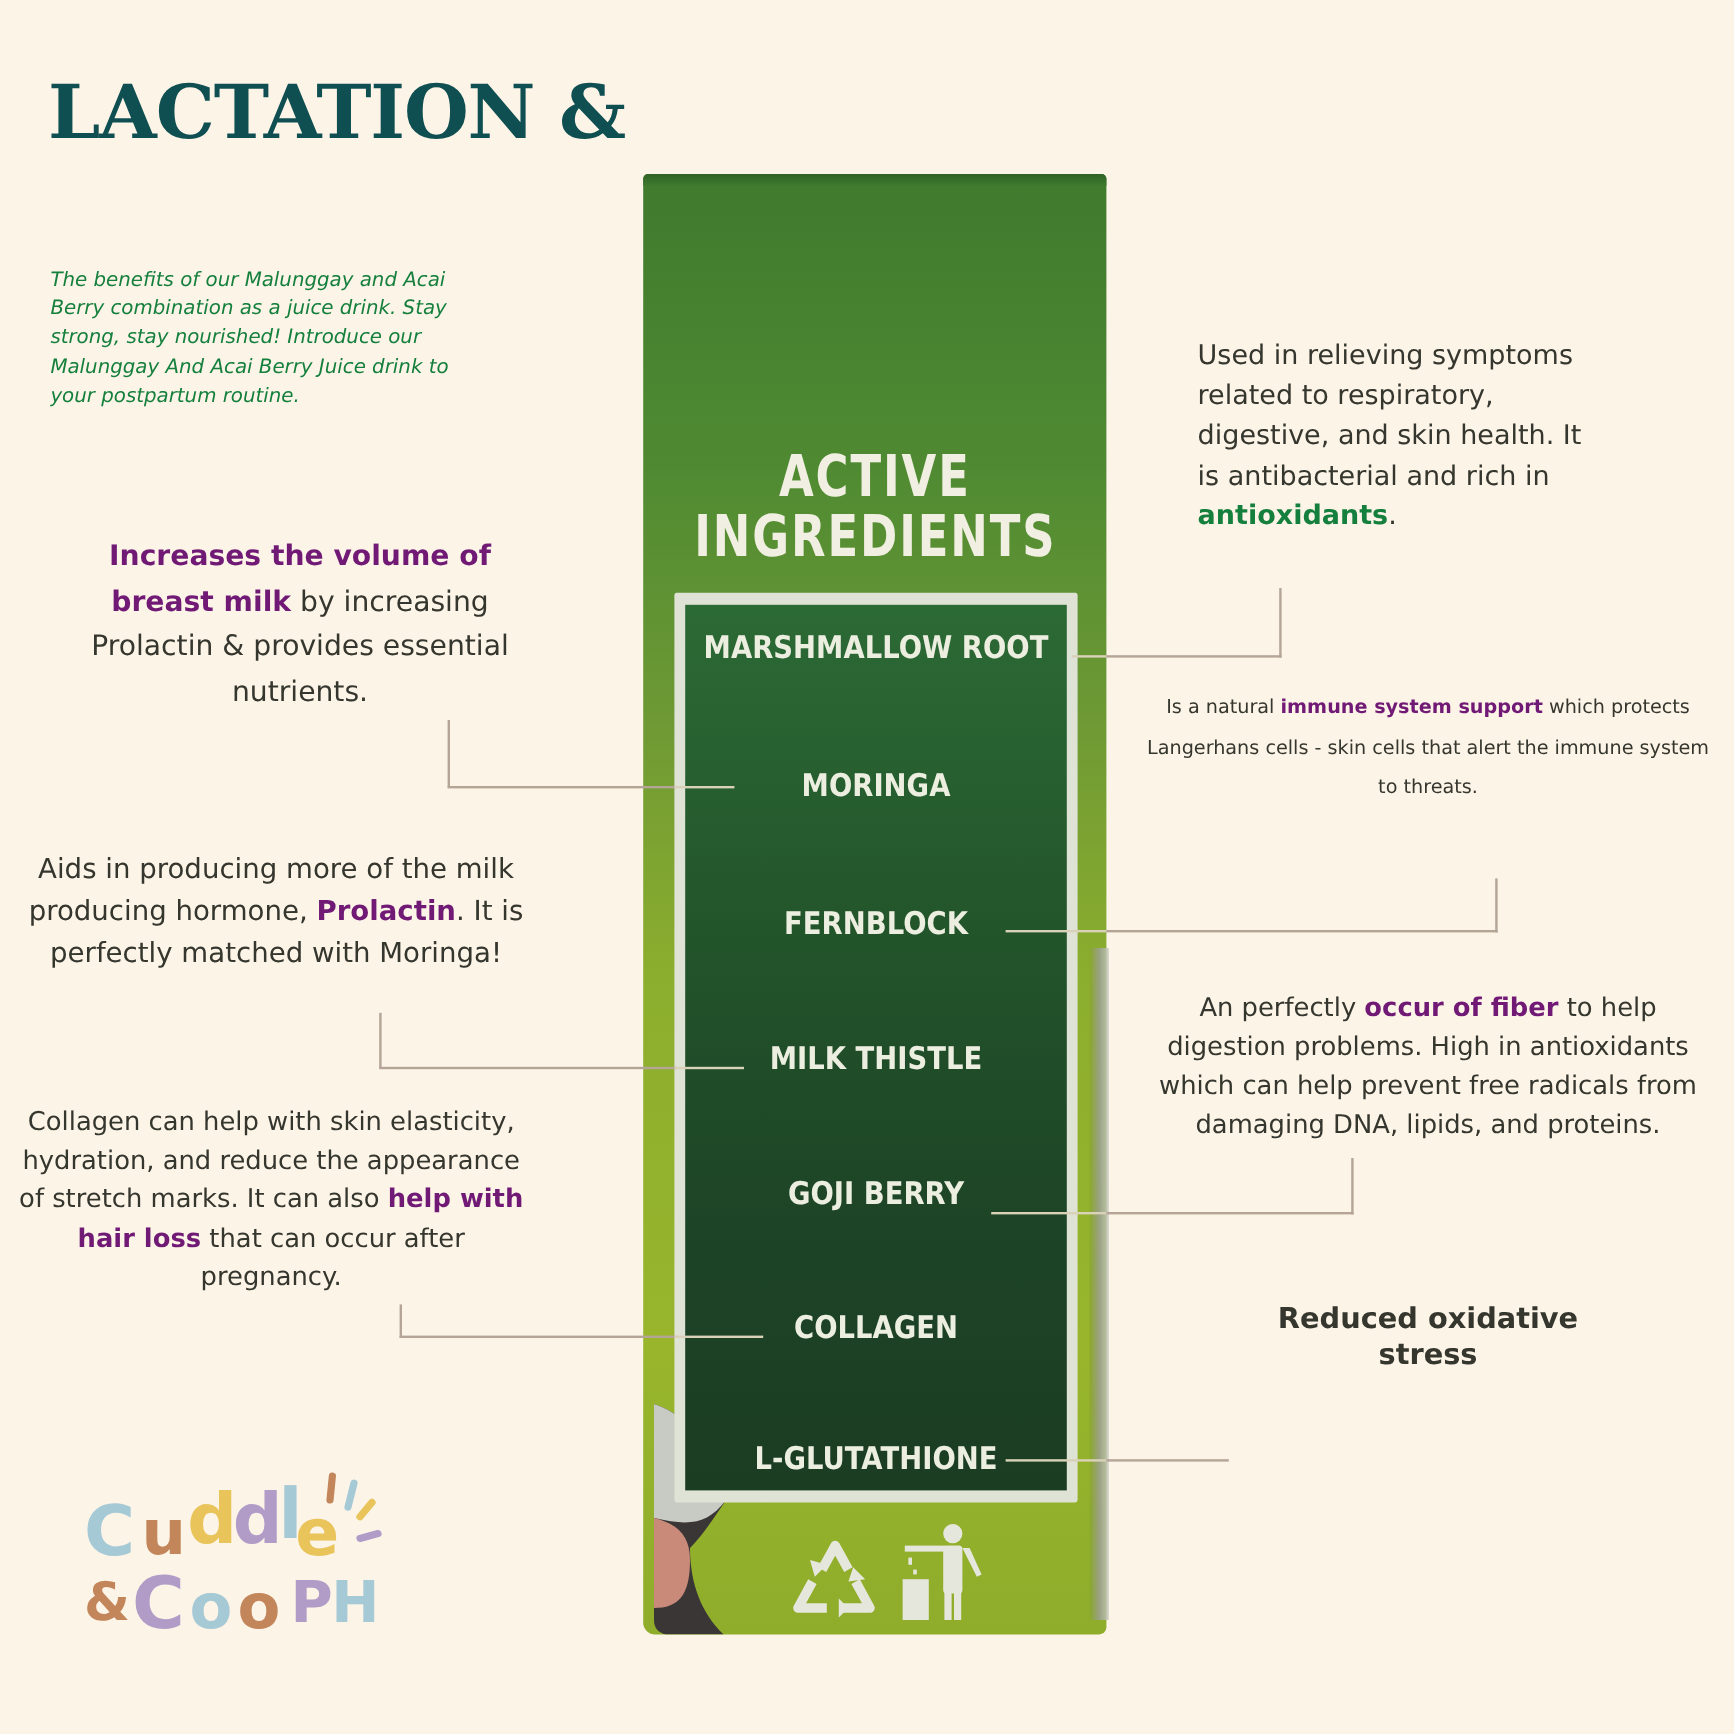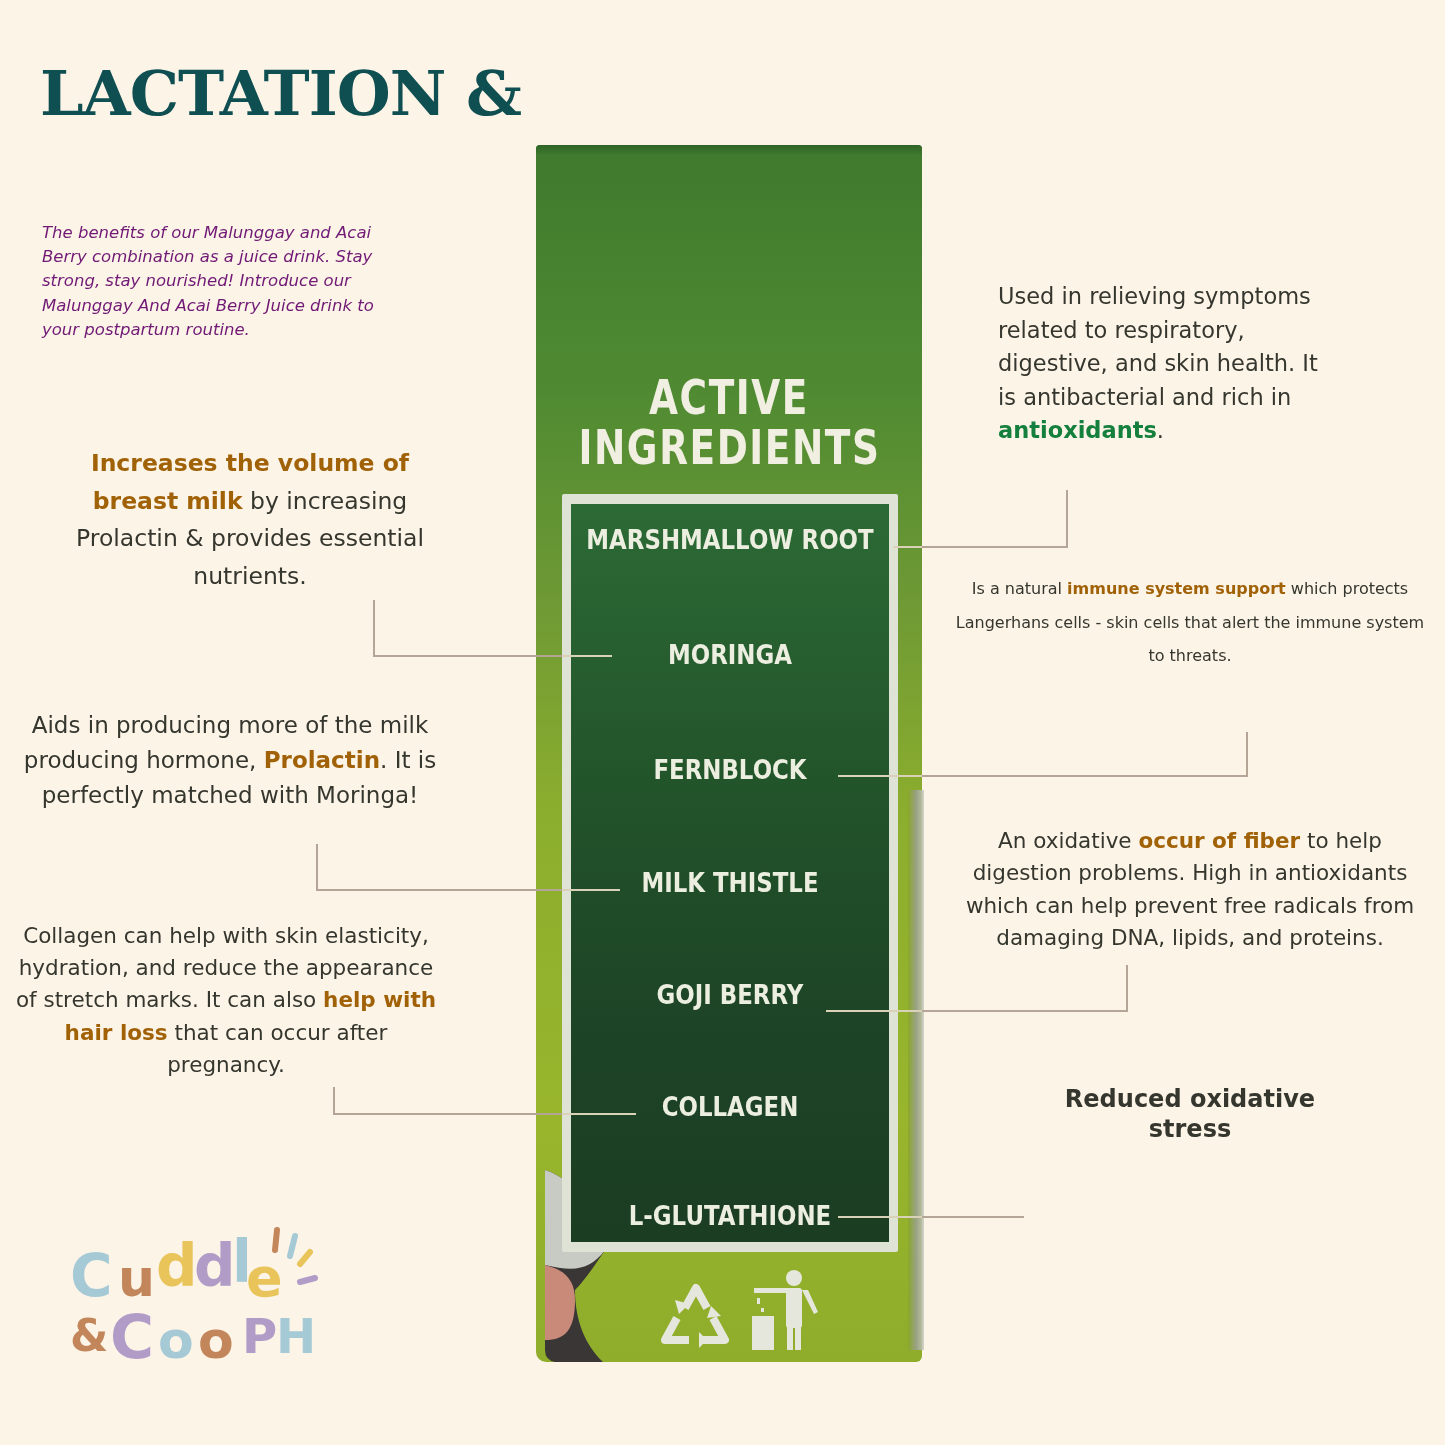--- a/index.html
+++ b/index.html
@@ -12,24 +12,24 @@
   .abs { position: absolute; }
   .title {
     left: 40px; top: 62px;
     font-family: "DejaVu Serif", serif; font-weight: bold;
     color: #0f4f52; font-size: 62px; line-height: 64px; letter-spacing: -1px;
     margin: 0;
   }
   .intro {
     left: 42px; top: 221px; width: 340px;
     font-family: "DejaVu Sans", sans-serif; font-style: italic;
-    font-size: 16.5px; line-height: 24.2px; color: #701a75;
+    font-size: 16.5px; line-height: 24.2px; color: #15803d;
   }
   .desc { font-size: 22px; line-height: 33px; color: #35362e; text-align: center; }
-  .desc b { color: #a16207; }
+  .desc b { color: #701a75; }
   .desc-r { font-size: 22.5px; line-height: 33.5px; color: #35362e; }
   .desc-r b { color: #15803d; }
   .desc-sm { font-size: 24px; line-height: 29.5px; color: #35362e; text-align: center; }
 
   
   .box {
     left: 536px; top: 145px; width: 386px; height: 1217px;
     background: linear-gradient(180deg, #3f7a2e 0%, #4f8a32 20%, #6f9a34 38%, #8cae2e 55%, #98b52c 80%, #8fad2b 100%);
     border-radius: 4px 4px 6px 10px;
   }
@@ -165,21 +165,21 @@
 
 <div class="abs desc-r" style="left:998px;top:280px;width:340px">
   <span>Used in relieving symptoms related to respiratory, digestive, and skin health. It is antibacterial and rich in </span><b>antioxidants</b><span>.</span>
 </div>
 
 <div class="abs desc" style="left:955px;top:572px;width:470px;font-size:16px;line-height:33.5px">
   <span>Is a natural  </span><b>immune system support</b><span> which protects Langerhans cells - skin cells that alert the immune system to threats.</span>
 </div>
 
 <div class="abs desc" style="left:950px;top:825px;width:480px;font-size:21.5px;line-height:32.3px">
-  <span>An oxidative </span><b>occur of fiber</b><span> to help digestion problems. High in antioxidants which can help prevent free radicals from damaging DNA, lipids, and proteins.</span>
+  <span>An perfectly </span><b>occur of fiber</b><span> to help digestion problems. High in antioxidants which can help prevent free radicals from damaging DNA, lipids, and proteins.</span>
 </div>
 
 <div class="abs desc-sm" style="left:1030px;top:1085px;width:320px">
   <b>Reduced oxidative stress</b><br>
 </div>
 
 <div class="abs logo">
   <svg width="260" height="160" viewBox="0 0 260 160">
     <g stroke-linecap="round" fill="none">
       <line x1="207" y1="8" x2="205" y2="28" stroke="#c2865a" stroke-width="6"></line>

